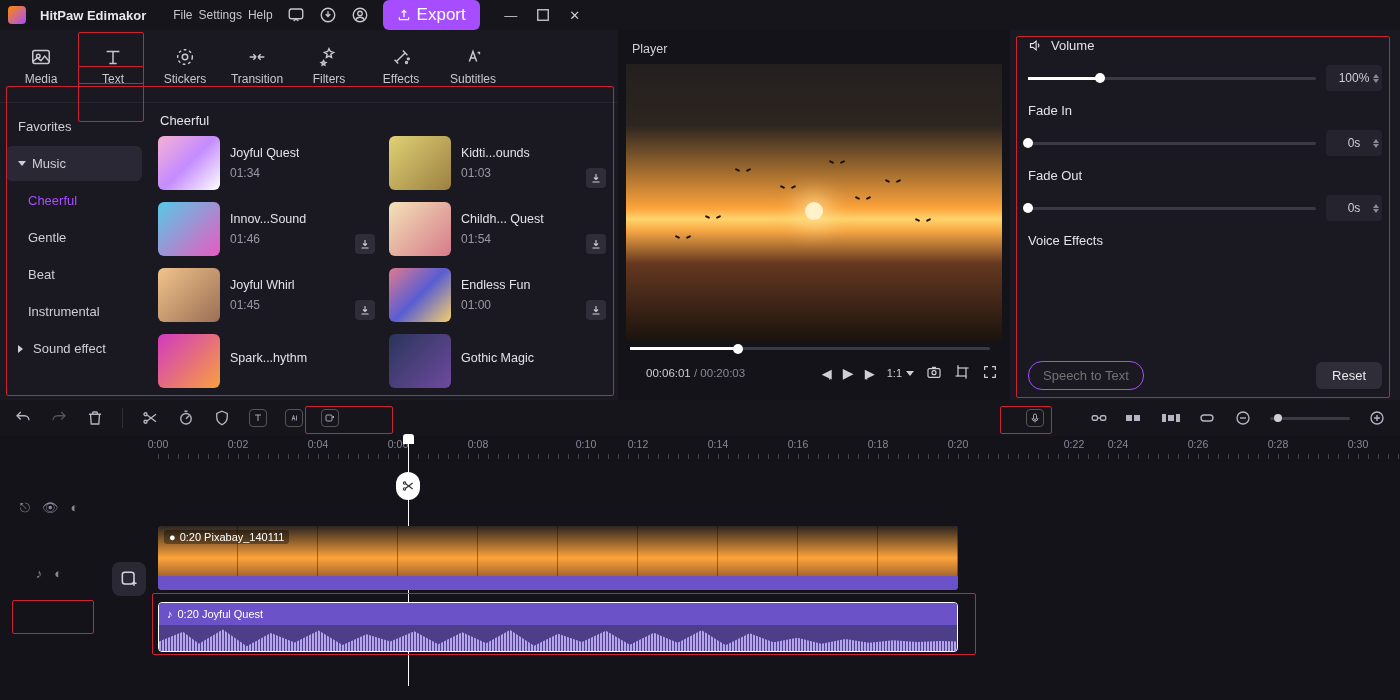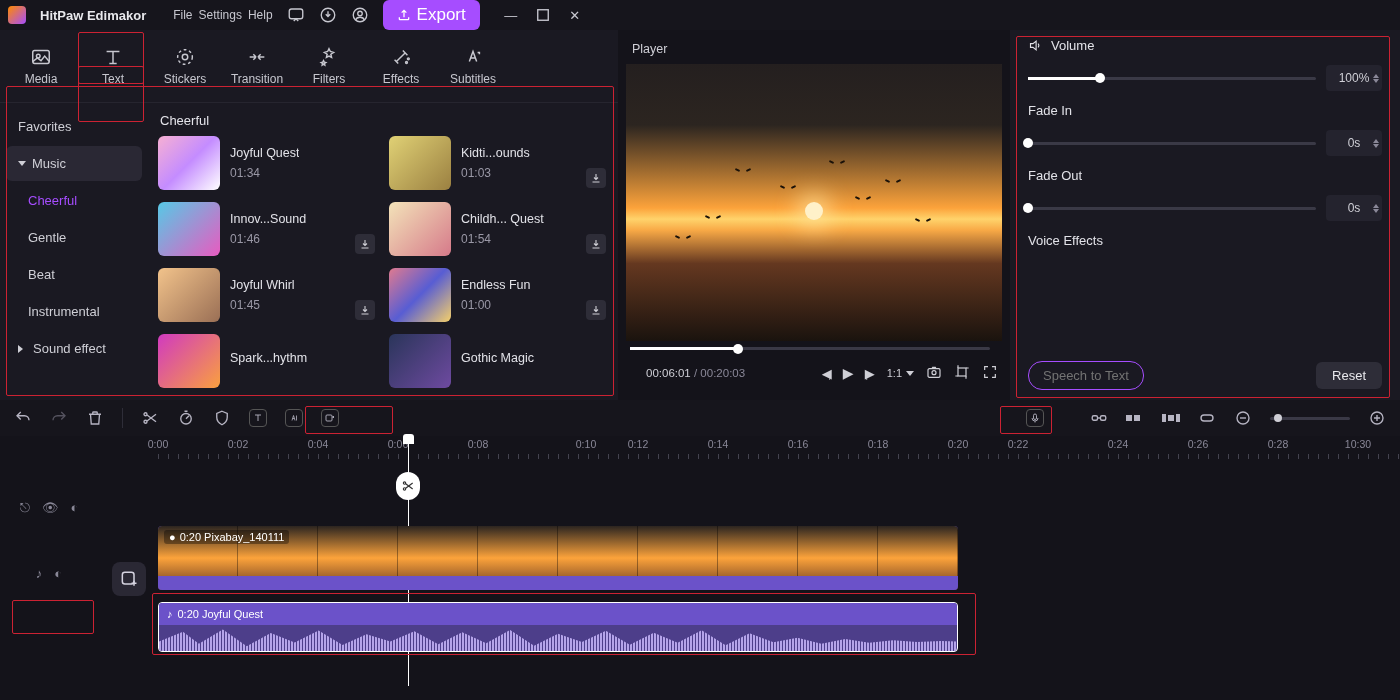--- a/index.html
+++ b/index.html
@@ -630,21 +630,21 @@
         <div class="rtick" style="left: 790px;"></div>
         <div class="rlabel" style="left: 800px;">0:20</div>
         <div class="rtick" style="left: 800px;"></div>
         <div class="rtick" style="left: 810px;"></div>
         <div class="rtick" style="left: 820px;"></div>
         <div class="rtick" style="left: 830px;"></div>
         <div class="rtick" style="left: 840px;"></div>
         <div class="rtick" style="left: 850px;"></div>
         <div class="rtick" style="left: 860px;"></div>
         <div class="rtick" style="left: 870px;"></div>
-        <div class="rlabel" style="left: 860px;">0:22</div>
+        <div class="rlabel" style="left: 916px;">0:22</div>
         <div class="rtick" style="left: 880px;"></div>
         <div class="rtick" style="left: 890px;"></div>
         <div class="rtick" style="left: 900px;"></div>
         <div class="rtick" style="left: 910px;"></div>
         <div class="rtick" style="left: 920px;"></div>
         <div class="rtick" style="left: 930px;"></div>
         <div class="rtick" style="left: 940px;"></div>
         <div class="rtick" style="left: 950px;"></div>
         <div class="rlabel" style="left: 960px;">0:24</div>
         <div class="rtick" style="left: 960px;"></div>
@@ -666,21 +666,21 @@
         <div class="rtick" style="left: 1110px;"></div>
         <div class="rlabel" style="left: 1120px;">0:28</div>
         <div class="rtick" style="left: 1120px;"></div>
         <div class="rtick" style="left: 1130px;"></div>
         <div class="rtick" style="left: 1140px;"></div>
         <div class="rtick" style="left: 1150px;"></div>
         <div class="rtick" style="left: 1160px;"></div>
         <div class="rtick" style="left: 1170px;"></div>
         <div class="rtick" style="left: 1180px;"></div>
         <div class="rtick" style="left: 1190px;"></div>
-        <div class="rlabel" style="left: 1200px;">10:30</div>
+        <div class="rlabel" style="left: 1200px;">0:30</div>
         <div class="rtick" style="left: 1200px;"></div>
         <div class="rtick" style="left: 1210px;"></div>
         <div class="rtick" style="left: 1220px;"></div>
         <div class="rtick" style="left: 1230px;"></div>
         <div class="rtick" style="left: 1240px;"></div>
       </div>
     <div class="playhead">
       <div class="ph-scis">
         <svg width="14" height="14" viewBox="0 0 24 24" fill="none" stroke="#333" stroke-width="2">
             <circle cx="6" cy="7" r="2"></circle>

